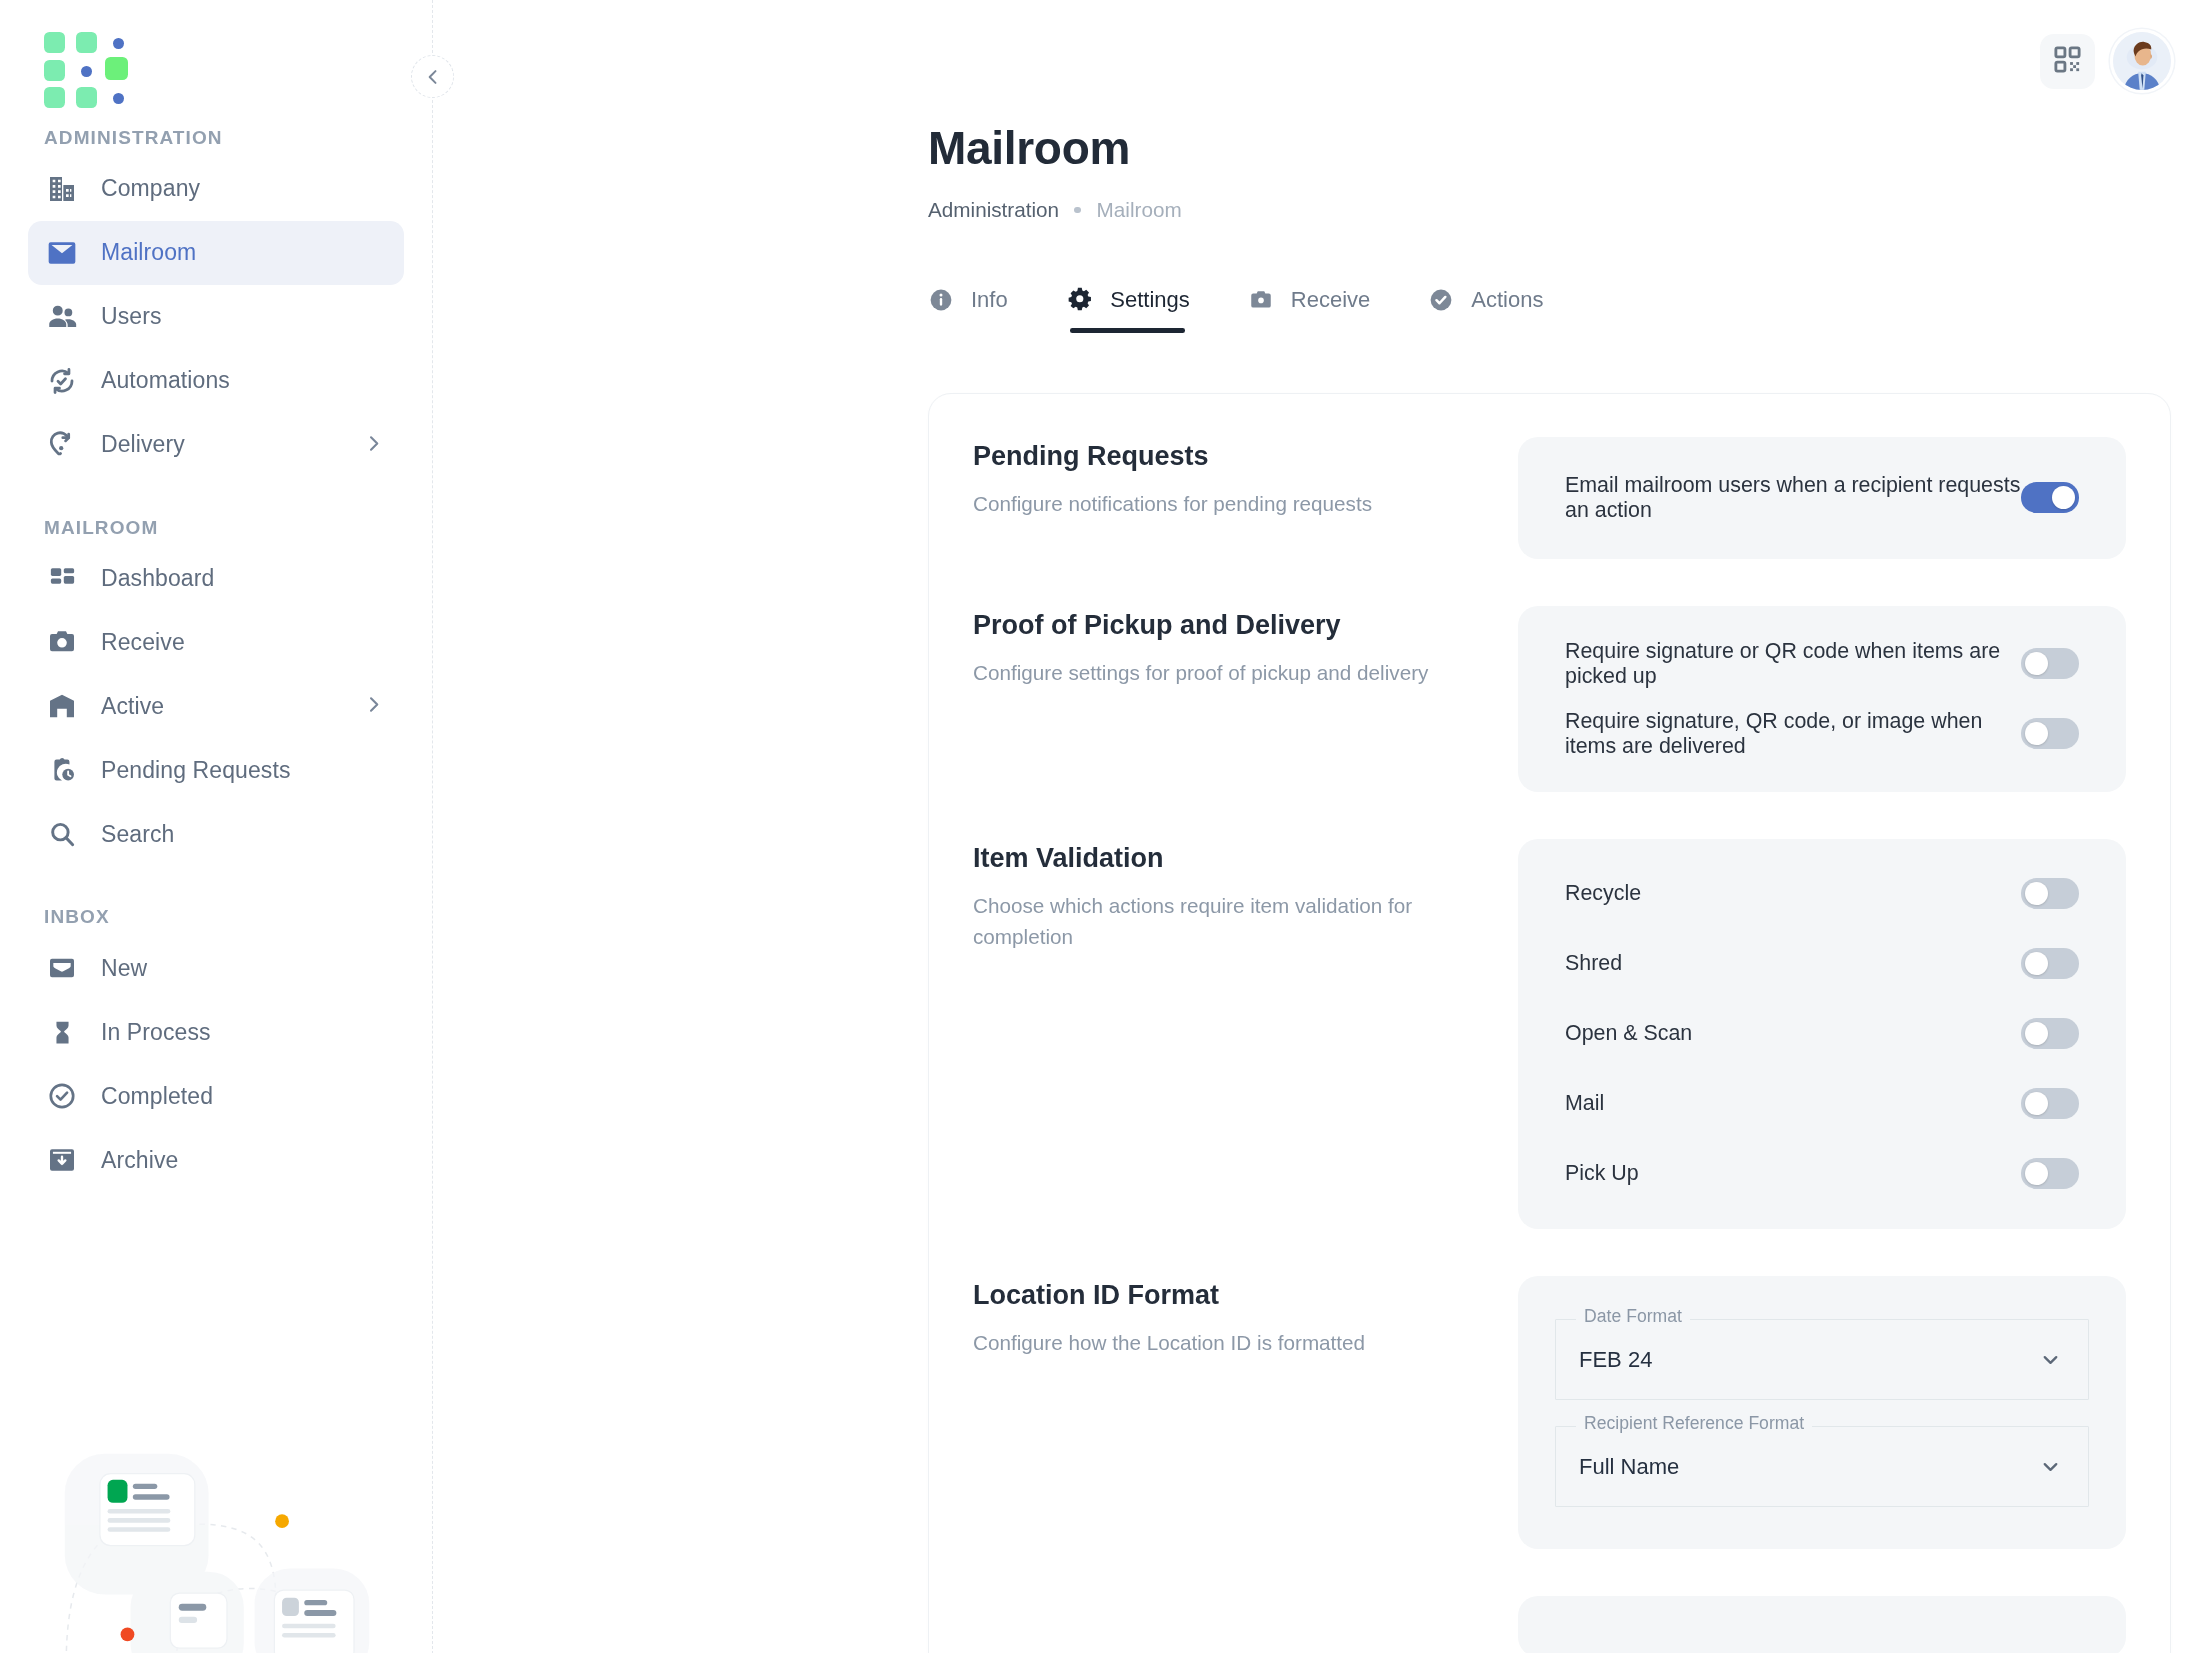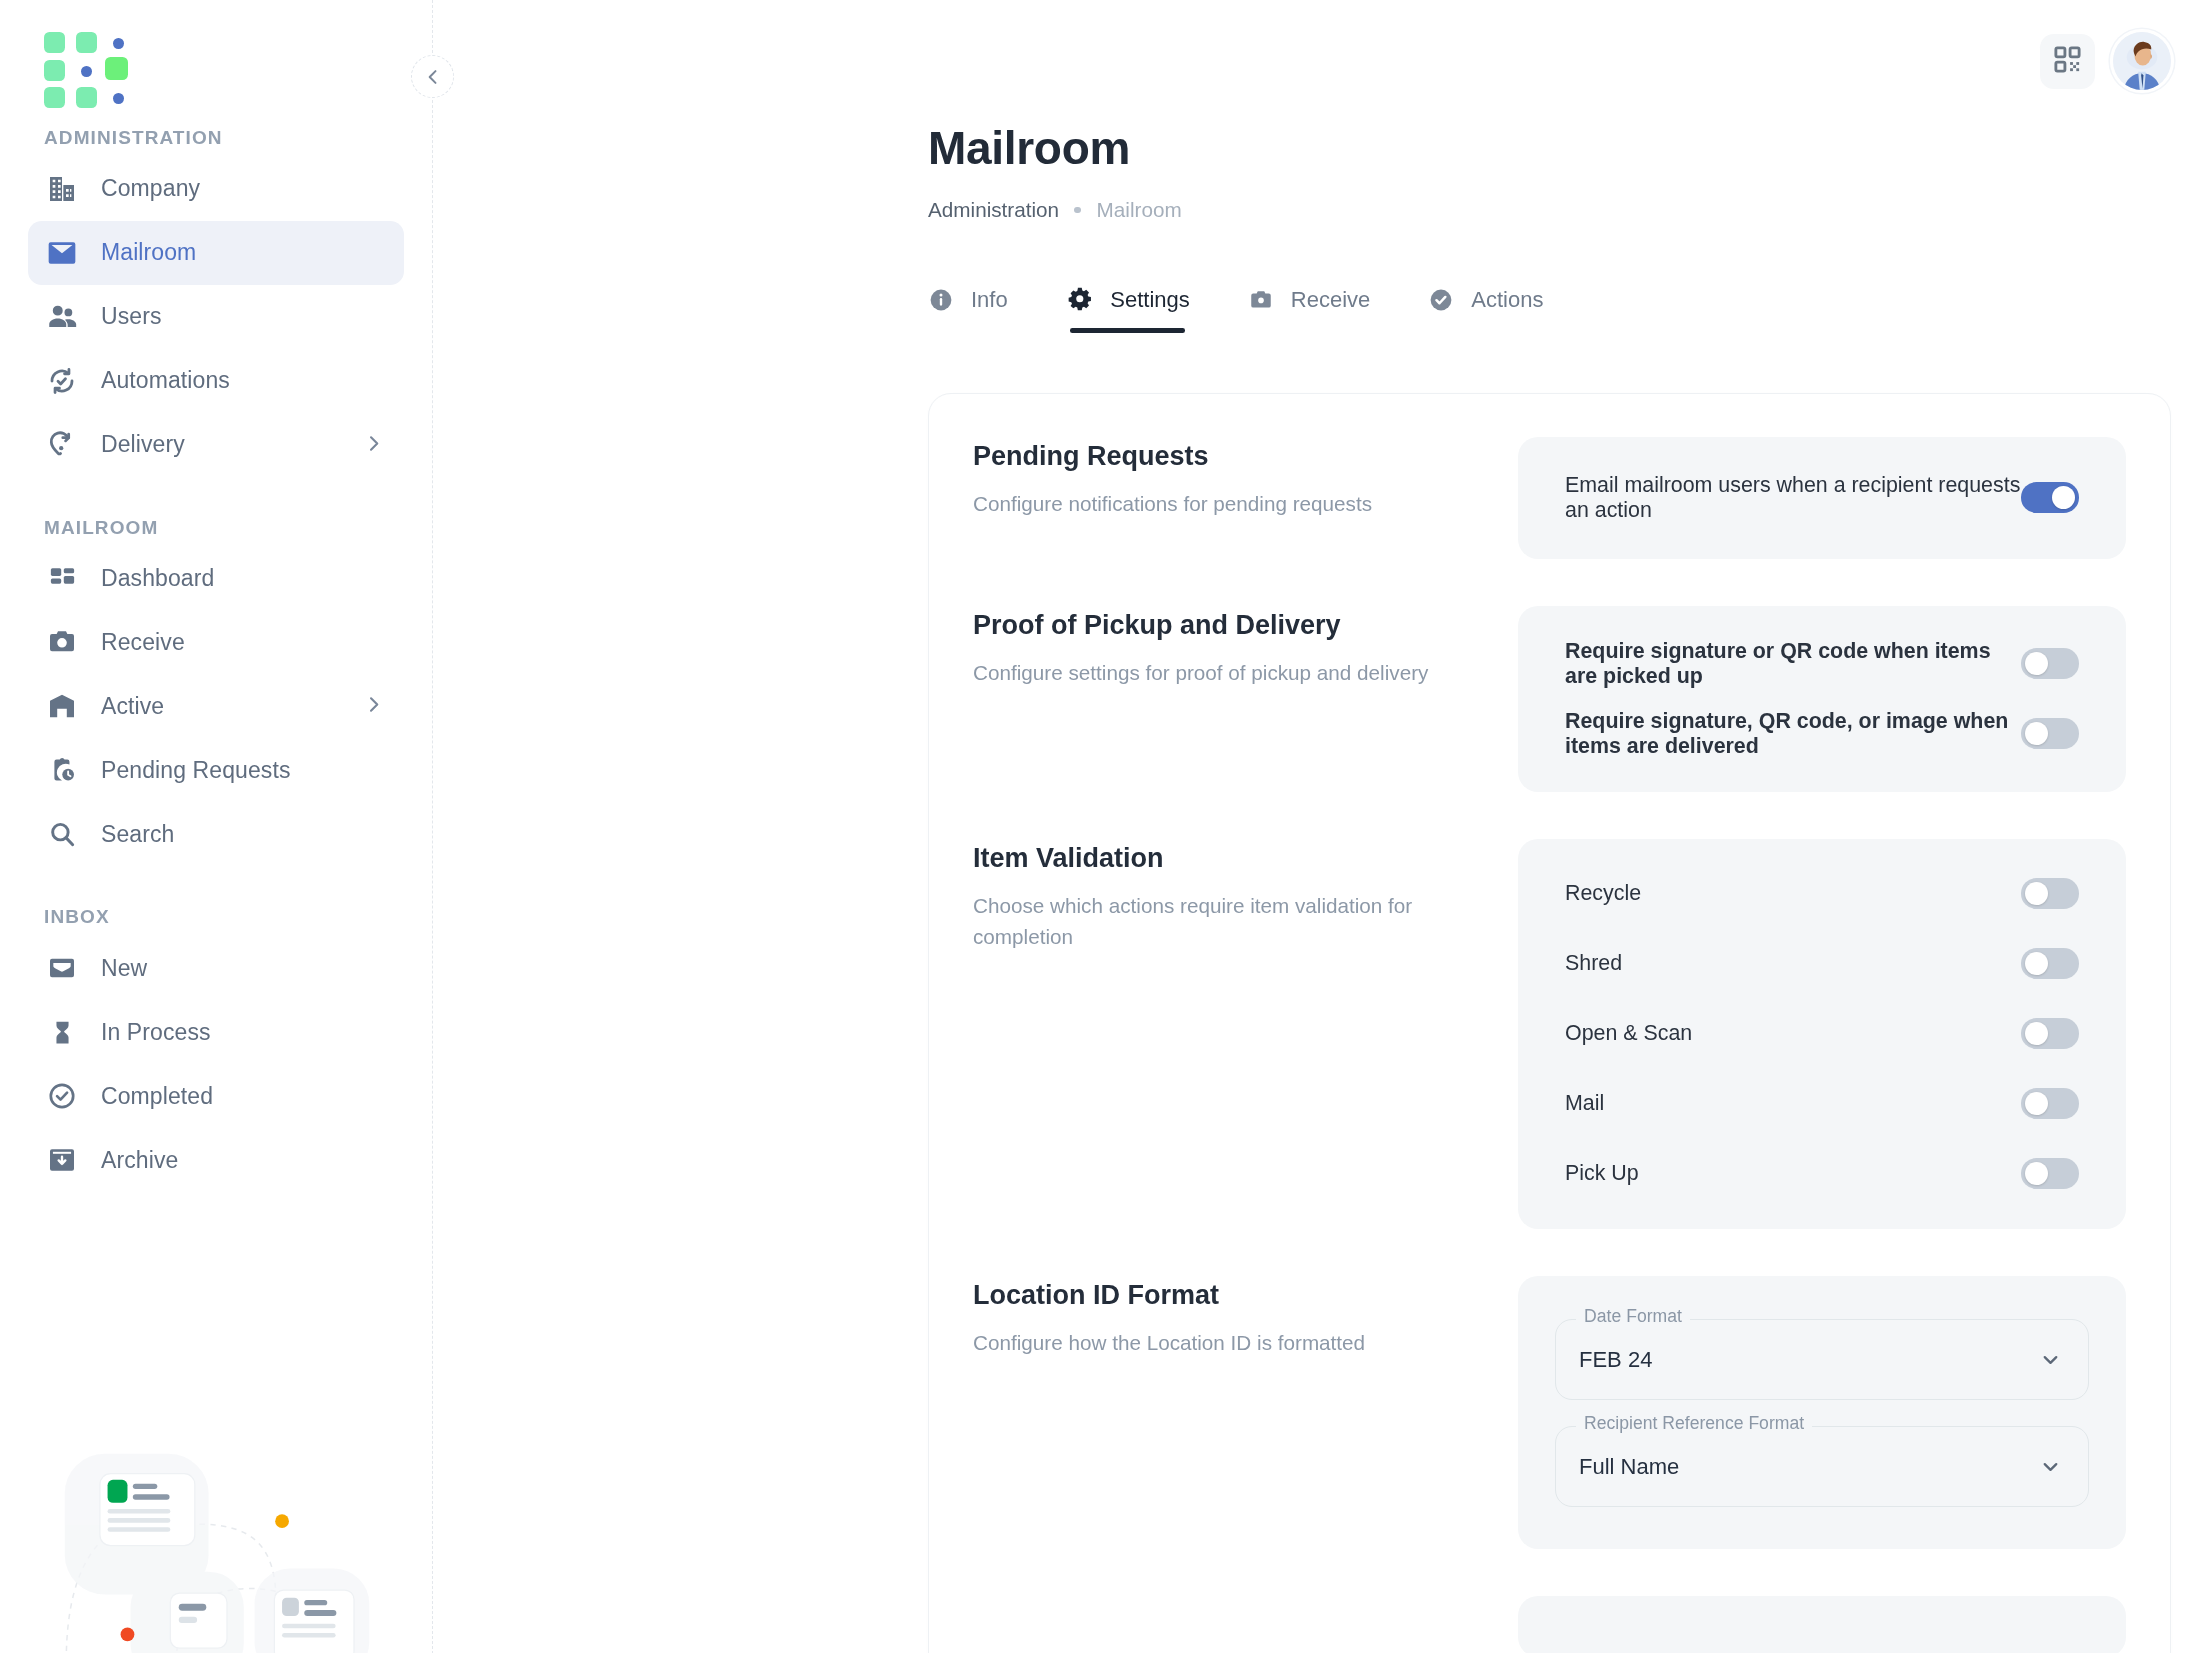--- a/index.html
+++ b/index.html
@@ -140,34 +140,34 @@
   }
   .switch.on { background: #4f72c4; }
   .switch i {
     position: absolute; top: 3.8px; left: 3.8px;
     width: 23px; height: 23px; border-radius: 50%; background: #fff;
     box-shadow: 0 0.8px 2.3px rgba(0,0,0,.18);
   }
   .switch.on i { left: 31px; }
 
   .pad-1 { padding: 20px 0; }
-  .pad-2 { padding: 23px 0; font-weight: bold; }
+  .pad-2 { padding: 23px 0; }
   .pad-3 { padding: 26px 0; }
 
   
   .fields { padding: 31px 37px 37px 37px; }
   .field { position: relative; margin-top: 26px; }
   .field:first-child { margin-top: 6.1px; }
   .field-legend {
     position: absolute; left: 21.4px; top: -13px;
     background: #f4f6f8; padding: 0 7.7px;
     font-size: 17.6px; color: #8b97a6;
   }
   .field-box {
-    height: 81px; border: 1.5px solid #e1e7ea; border-radius: 17px;
+    height: 81px; border: 1.5px solid #e1e7ea; border-radius: 1px;
     display: flex; align-items: center; justify-content: space-between;
     padding: 0 26px 0 23px; cursor: pointer; margin-top: 8px;
   }
   .field-val { font-size: 22px; color: #253040; }
   .chev { color: #5c6878; display: flex; }
 </style>
 </head>
 <body>
 
 <div class="app">

